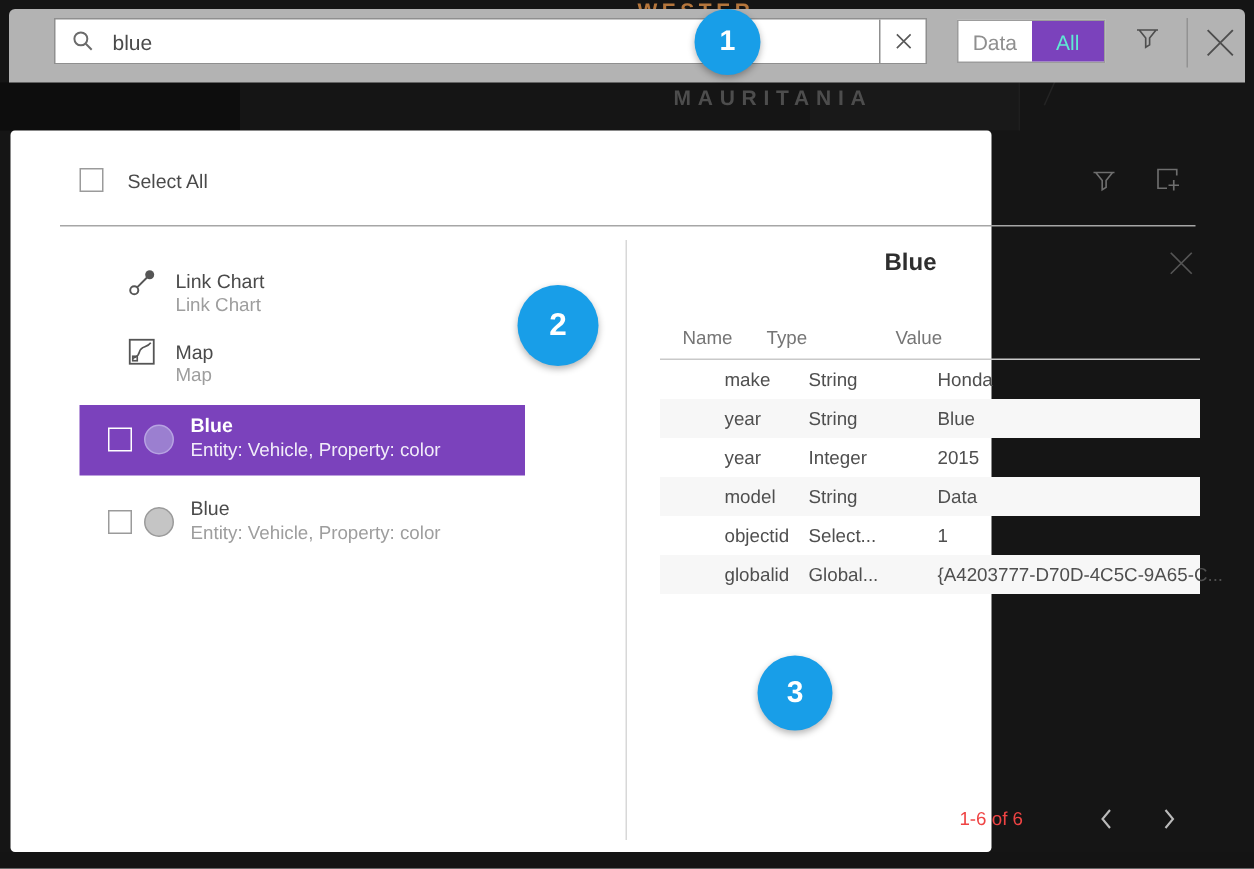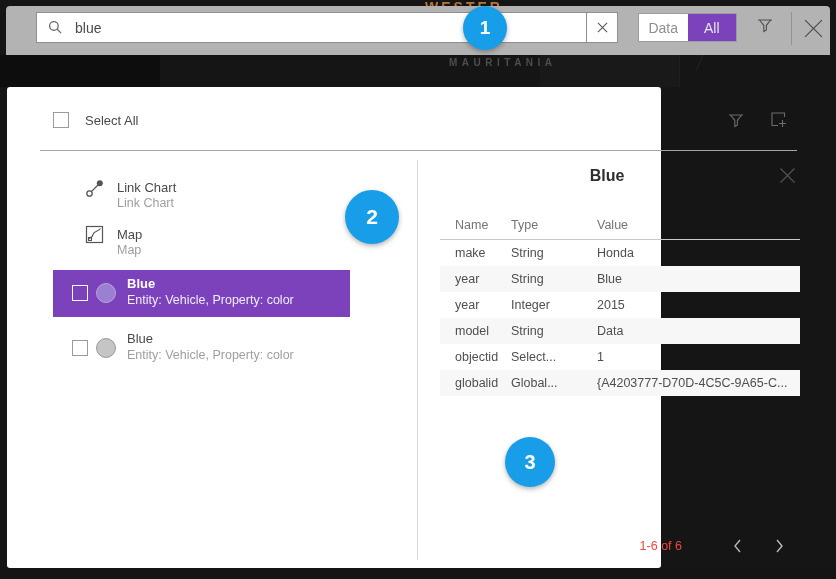--- a/index.html
+++ b/index.html
@@ -3,21 +3,21 @@
 <meta charset="utf-8">
 <style>
   * { margin:0; padding:0; box-sizing:border-box; }
   body { background:#2b2b2b; font-family:"Liberation Sans", sans-serif; }
   .screen { position:relative; width:836px; height:579px; background:#151515; overflow:hidden;
             font-family:"Liberation Sans", sans-serif; }
 
   
   .map-label-top { position:absolute; left:425px; top:-1px; font-size:14px; font-weight:bold;
                    letter-spacing:3px; color:#b5763c; }
-  .map-label-region { position:absolute; left:449px; top:57px; font-size:10px; font-weight:bold;
+  .map-label-region { position:absolute; left:449px; top:57px; font-size:14px; font-weight:bold;
                       letter-spacing:4.5px; color:#4d4d4d; }
   .map-shape-a { position:absolute; left:0; top:55px; width:160px; height:32px; background:#0d0d0d; }
   .map-shape-b { position:absolute; left:700px; top:50px; width:90px; height:40px;
                  border-left:1px solid #242424; transform:rotate(24deg); }
   .map-shape-c { position:absolute; left:540px; top:55px; width:140px; height:32px;
                  border-right:1px solid #1f1f1f; background:#191919; }
   .footer-strip { position:absolute; left:0; top:568px; width:836px; height:11px; background:#141414; }
 
   
   .toolbar { position:absolute; left:6px; top:6px; width:824px; height:49px; background:#b3b3b3;
@@ -26,21 +26,21 @@
                 border:1px solid #8f8f8f; display:flex; align-items:center; }
   .search-glyph { width:15px; height:15px; margin-left:11px; color:#6b6b6b; flex:none; }
   .search-box input { border:none; outline:none; flex:1; height:100%; padding-left:12px;
                       font-size:14px; color:#4a4a4a; font-family:"Liberation Sans", sans-serif; background:transparent; }
   .clear-btn { width:31px; height:100%; border-left:1px solid #8f8f8f; display:flex;
                align-items:center; justify-content:center; color:#595959; cursor:pointer; flex:none; }
   .toggle { position:absolute; left:632px; top:7px; width:99px; height:29px; display:flex;
             background:#fff; border:1px solid #9c9c9c; }
   .toggle .seg { flex:1; display:flex; align-items:center; justify-content:center; font-size:14px;
                  color:#8f8f8f; cursor:pointer; }
-  .toggle .seg.sel { background:var(--accent-purple, #7b42bc); color:#e5e5e5; }
+  .toggle .seg.sel { background:var(--accent-purple, #7b42bc); color:#5eead4; }
   .tb-icon { position:absolute; color:#4e4e4e; cursor:pointer; }
   .tb-filter { left:750px; top:11px; width:18px; height:18px; }
   .tb-vdiv { position:absolute; left:785px; top:6px; width:1px; height:33px; background:#929292; }
   .tb-close { left:797px; top:12px; width:21px; height:21px; }
 
   
   .modal { position:absolute; left:7px; top:87px; width:654px; height:481px; background:#fff;
            border-radius:3px; }
   .checkbox { position:absolute; width:16px; height:16px; border:1px solid #9b9b9b; background:transparent; cursor:pointer; }
   .cb-selectall { left:46px; top:25px; }
@@ -69,21 +69,21 @@
   .detail-title { position:absolute; left:410px; top:80px; width:380px; text-align:center;
                   font-size:16px; font-weight:600; color:#2e2e2e; }
   .detail-close { position:absolute; left:772px; top:80px; width:17px; height:17px; color:#555; cursor:pointer; }
   .tbl { position:absolute; left:433px; top:125px; width:360px; }
   .tbl-head { position:relative; height:27px; font-size:12.5px; color:#757575; }
   .tbl-head .c, .tbl-row .c { position:absolute; top:6px; white-space:nowrap; }
   .c0 { left:15px; } .c1 { left:71px; } .c2 { left:157px; }
   .tbl-hdiv { height:1px; background:#c9c9c9; }
   .tbl-row { position:relative; height:26px; font-size:12.5px; color:#4f4f4f; }
   .tbl-row:nth-child(even) { background:#f7f7f7; }
-  .tbl-row .c { top:6px; }
+  .tbl-row .c { top:6px;margin-left:28px; }
   .pager { position:absolute; left:433px; top:450px; width:360px; height:20px; }
   .pager-label { position:absolute; right:118px; top:2px; font-size:12.5px; color:#ef4444; }
   .pg-btn { position:absolute; top:1px; width:16px; height:16px; color:#b9b9b9; cursor:pointer; }
   .pg-prev { left:290px; } .pg-next { left:331px; }
 
   
   .callout { position:absolute; border-radius:50%; background:var(--callout-blue, #189ee8);
              color:#fff; font-weight:bold; display:flex; align-items:center; justify-content:center;
              box-shadow:0 2px 5px rgba(0,0,0,.3); }
   .co1 { left:463px; top:6px;  width:44px; height:44px; font-size:19px; }

